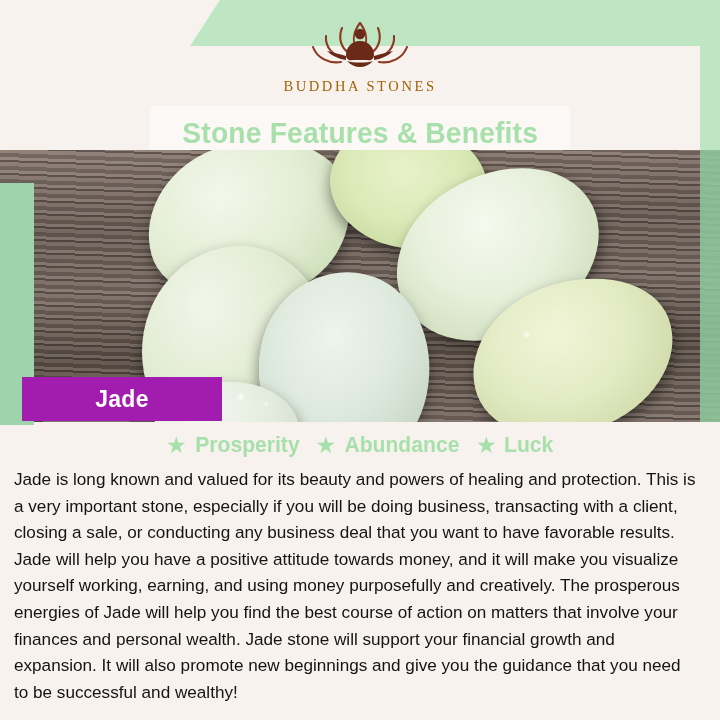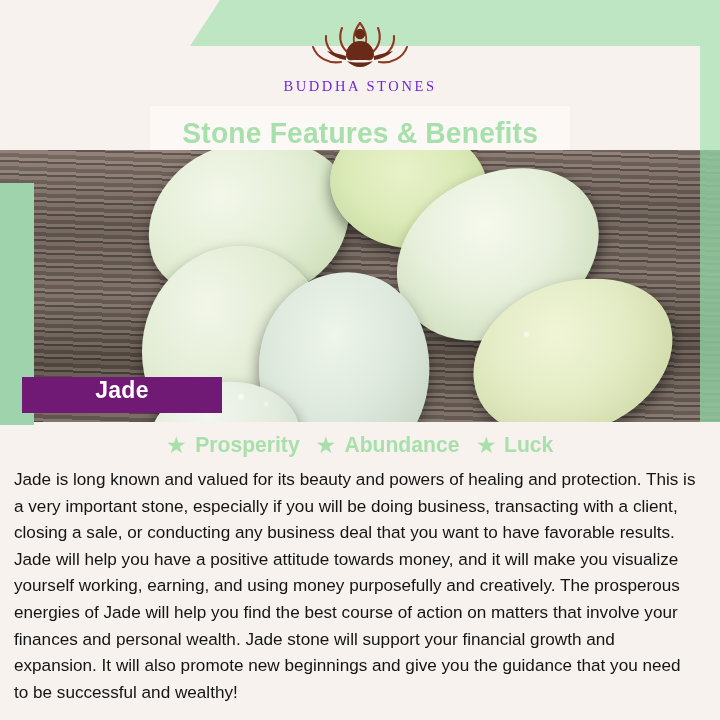--- a/index.html
+++ b/index.html
@@ -91,21 +91,21 @@
   .logo-mark {
     width: 118px;
     height: 62px;
     display: block;
   }
   .logo-word {
     margin-top: 2px;
     font-family: "Liberation Serif", serif;
     font-size: 14.5px;
     letter-spacing: 2.6px;
-    color: #6d28d9;
+    color: #a16207;
     white-space: nowrap;
   }
 
   
   .title-banner {
     position: absolute;
     top: 106px;
     left: 150px;
     width: 420px;
     height: 44px;
@@ -185,24 +185,25 @@
     border-radius: 50%;
     filter: blur(1px);
   }
 
   
   .jade-label {
     position: absolute;
     top: 377px;
     left: 22px;
     width: 200px;
-    height: 36px;
-    background: #701a75;
+    height: 44px;
+    background: #a21caf;
     z-index: 5;
     display: flex;
+    align-items: center;
     justify-content: center;
   }
   .jade-text {
     font-family: "Liberation Sans Narrow", "Liberation Sans", sans-serif;
     font-weight: bold;
     font-size: 23px;
     color: #ffffff;
     letter-spacing: .3px;
   }
 

